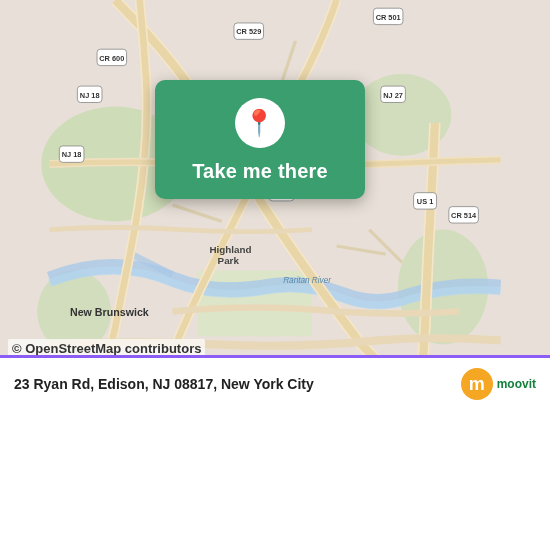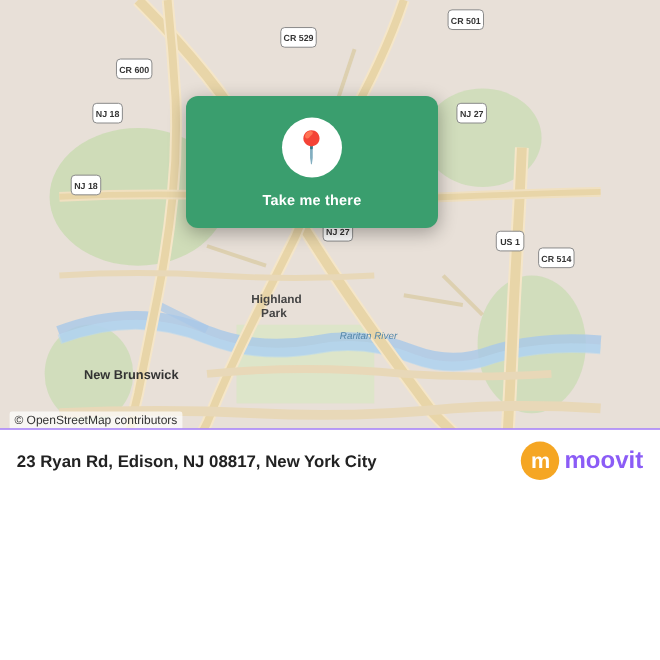--- a/index.html
+++ b/index.html
@@ -62,21 +62,21 @@
       margin-bottom: 12px;
     }
 
     .pin-icon {
       font-size: 26px;
       color: #3a9e6e;
     }
 
     .take-me-there-btn {
       color: white;
-      font-size: 12px;
+      font-size: 20px;
       font-weight: bold;
       text-align: center;
       cursor: pointer;
       background: none;
       border: none;
       font-family: Arial, sans-serif;
       letter-spacing: 0.2px;
     }
 
     
@@ -84,21 +84,21 @@
       position: absolute;
       bottom: 0;
       left: 0;
       right: 0;
       background: white;
       padding: 10px 14px;
       display: flex;
       align-items: center;
       justify-content: space-between;
       z-index: 10;
-      border-top: 1px solid #8b5cf6;
+      border-top: 3px solid #8b5cf6;
     }
 
     .address-text {
       font-size: 14px;
       font-weight: bold;
       color: #222;
     }
 
     .moovit-logo {
       display: flex;
@@ -113,37 +113,38 @@
       border-radius: 50%;
       display: flex;
       align-items: center;
       justify-content: center;
       color: white;
       font-size: 18px;
       font-weight: bold;
     }
 
     .moovit-text {
-      font-size: 20px;
-      font-weight: bold;
-      color: #8b5cf6;
+      font-size: 12px;
+      font-weight: bold;
+      color: #15803d;
       font-family: Arial, sans-serif;
     }
 
     
     .osm-attribution {
       position: absolute;
       bottom: 52px;
       left: 8px;
-      font-size: 10px;
+      font-size: 13px;
       color: #333;
       background: rgba(255,255,255,0.7);
       padding: 2px 4px;
       border-radius: 2px;
       z-index: 10;
+      font-weight: bold;
     }
   </style>
 </head>
 <body>
 
 <div id="map-container">
   <div class="map-bg"></div>
 
   <svg class="map-svg" viewBox="0 0 550 500" xmlns="http://www.w3.org/2000/svg">
 

